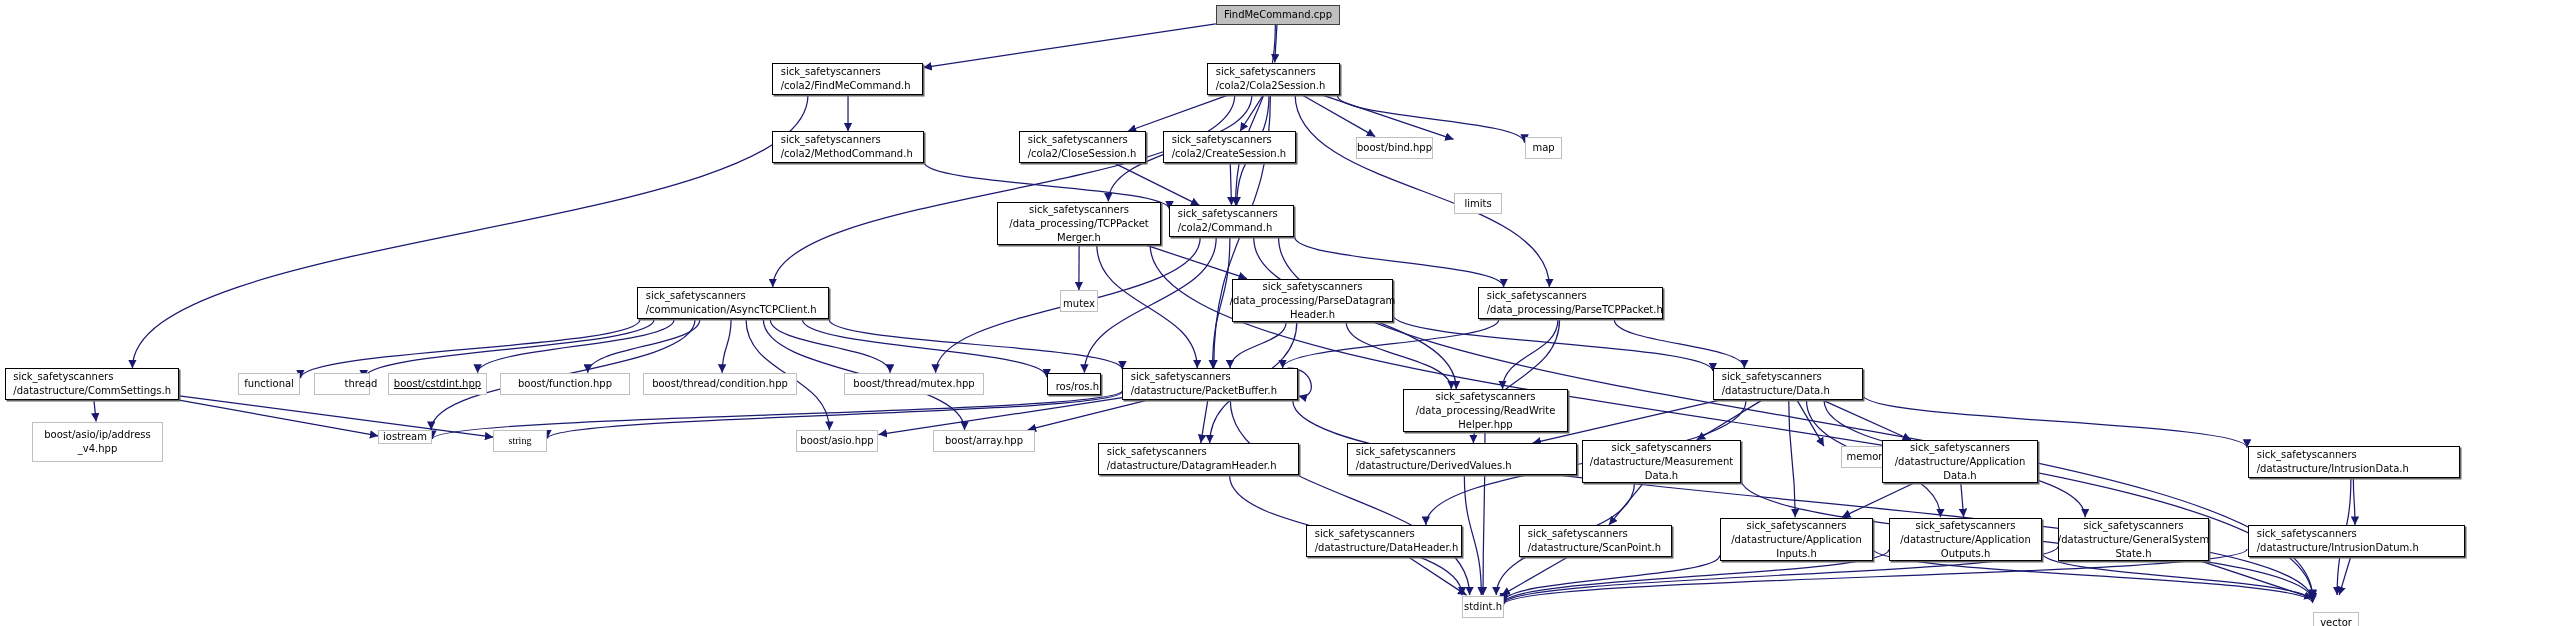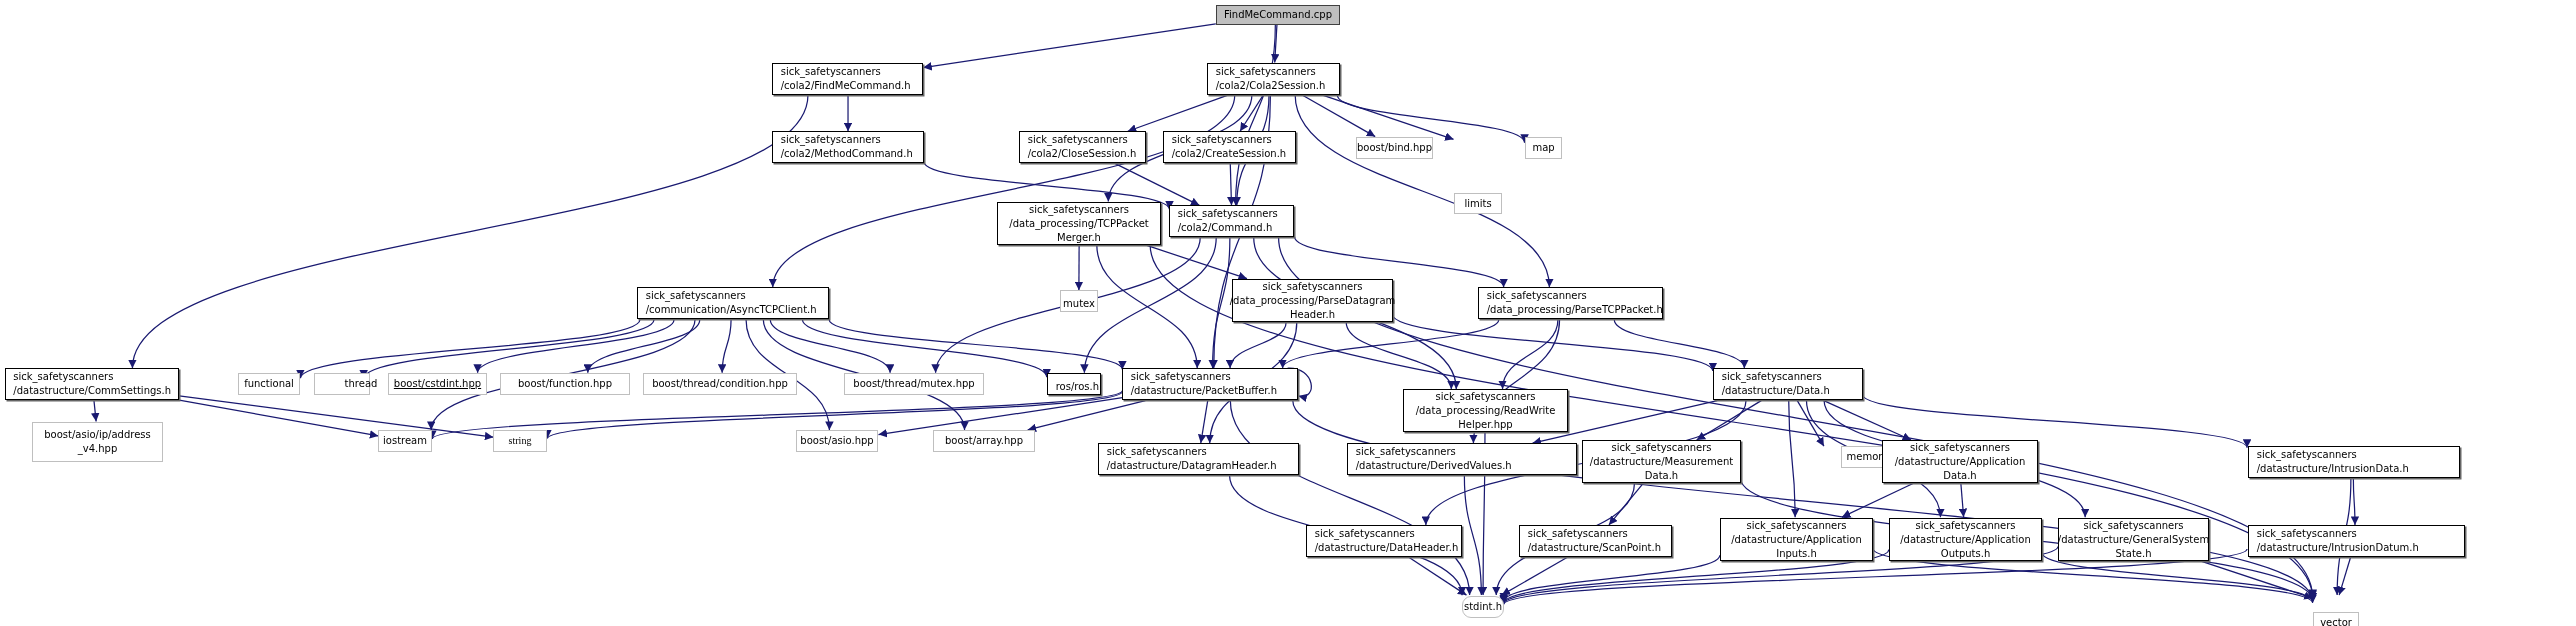--- a/index.html
+++ b/index.html
@@ -152,21 +152,21 @@
     <div class="node primary" style="left: 1047px; top: 373px; width: 54px; height: 21.6px; align-items: flex-end;"><span>ros/ros.h</span></div>
     <div class="node primary" style="left: 1122px; top: 368px; width: 176px; height: 32px;"><span>sick_safetyscanners
 /datastructure/PacketBuffer.h</span></div>
     <div class="node primary center" style="left: 1403px; top: 389px; width: 165px; height: 43px;"><span>sick_safetyscanners
 /data_processing/ReadWrite
 Helper.hpp</span></div>
     <div class="node primary" style="left: 1713px; top: 368px; width: 150px; height: 32px;"><span>sick_safetyscanners
 /datastructure/Data.h</span></div>
     <div class="node external center" style="left: 32px; top: 422px; width: 131px; height: 40px;"><span>boost/asio/ip/address
 _v4.hpp</span></div>
-    <div class="node external" style="left: 378px; top: 430px; width: 54px; height: 22px;"><span>iostream</span></div>
+    <div class="node external" style="left: 378px; top: 430px; width: 54px; height: 14px;"><span>iostream</span></div>
     <div class="node external" style="left: 493px; top: 430px; width: 54px; height: 21.6px; font-family: Liberation Serif, serif;"><span>string</span></div>
     <div class="node external" style="left: 796px; top: 430px; width: 82px; height: 21.6px;"><span>boost/asio.hpp</span></div>
     <div class="node external" style="left: 933px; top: 430px; width: 102px; height: 21.6px;"><span>boost/array.hpp</span></div>
     <div class="node primary" style="left: 1098px; top: 443px; width: 201px; height: 32px;"><span>sick_safetyscanners
 /datastructure/DatagramHeader.h</span></div>
     <div class="node primary" style="left: 1347px; top: 443px; width: 230px; height: 32px;"><span>sick_safetyscanners
 /datastructure/DerivedValues.h</span></div>
     <div class="node primary center" style="left: 1582px; top: 440px; width: 159px; height: 43px;"><span>sick_safetyscanners
 /datastructure/Measurement
 Data.h</span></div>
@@ -184,16 +184,16 @@
 /datastructure/Application
 Inputs.h</span></div>
     <div class="node primary center" style="left: 1889px; top: 518px; width: 153px; height: 43px;"><span>sick_safetyscanners
 /datastructure/Application
 Outputs.h</span></div>
     <div class="node primary center" style="left: 2058px; top: 518px; width: 151px; height: 43px;"><span>sick_safetyscanners
 /datastructure/GeneralSystem
 State.h</span></div>
     <div class="node primary" style="left: 2248px; top: 525px; width: 217px; height: 32px;"><span>sick_safetyscanners
 /datastructure/IntrusionDatum.h</span></div>
-    <div class="node external" style="left: 1462px; top: 596px; width: 42px; height: 21.6px; border-radius: 9px;"><span>stdint.h</span></div>
+    <div class="node external" style="left: 1462px; top: 596px; width: 42px; height: 21.6px;"><span>stdint.h</span></div>
     <div class="node external" style="left: 2313px; top: 596px; width: 46px; height: 21.6px; margin-top: 16px;"><span>vector</span></div>
   </div>
 
 
 </body></html>

